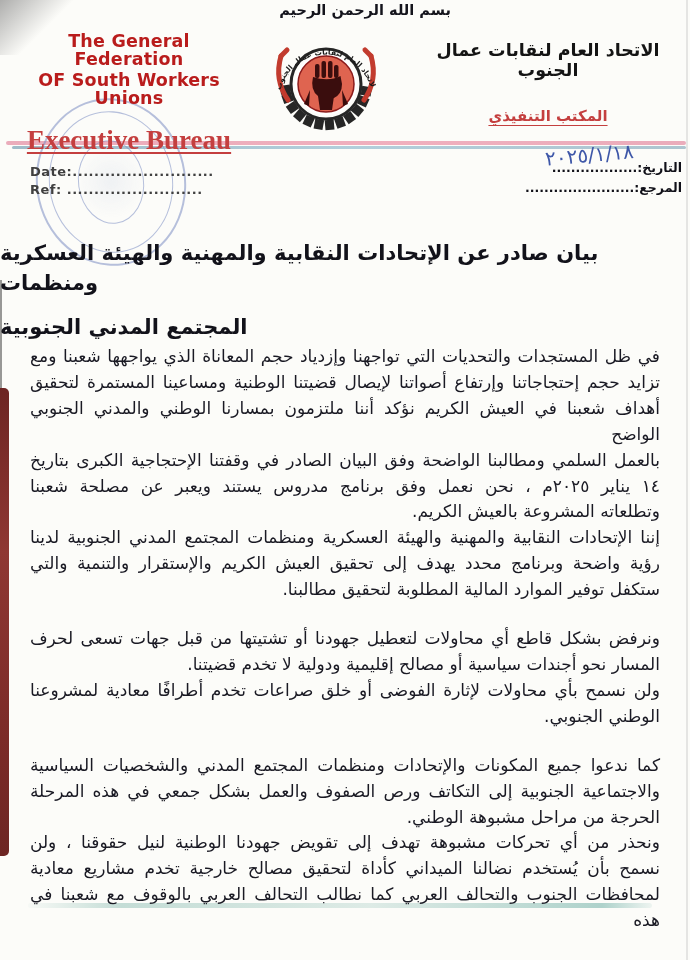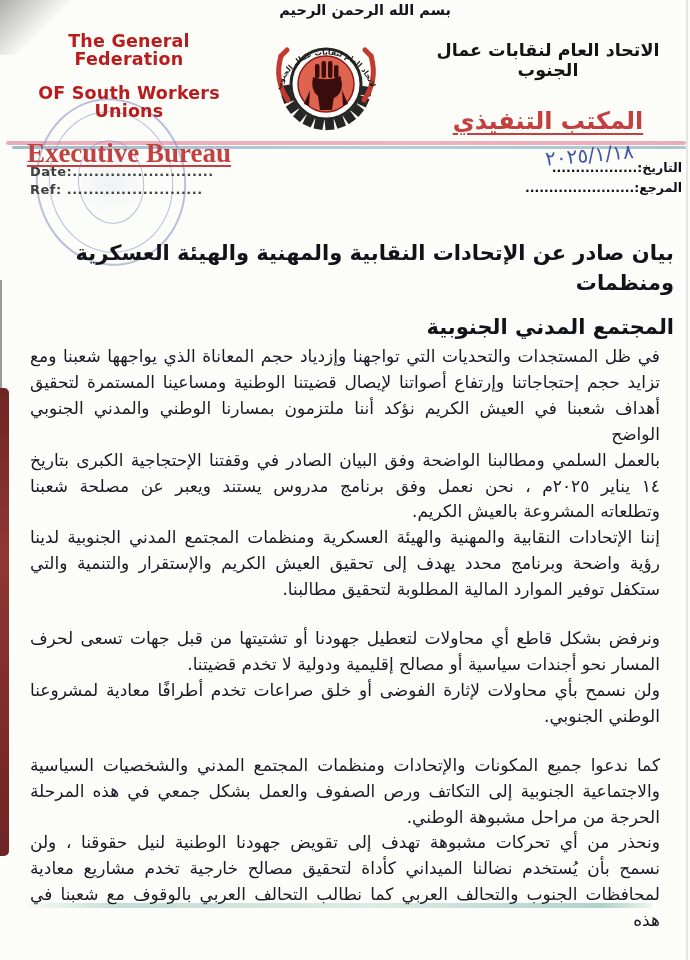--- a/index.html
+++ b/index.html
@@ -29,28 +29,28 @@
     background:linear-gradient(180deg,#6d2523,#8f3733 35%,#7b2b28 75%,#6d2523);
     border-radius:0 5px 5px 0;}
   .edge-right{position:absolute;right:2px;top:0;width:2px;height:100%;background:rgba(150,150,150,.22);}
   .bottom-smudge{position:absolute;top:903px;left:28px;right:38px;height:5px;border-radius:3px;
     background:linear-gradient(90deg,rgba(150,195,185,.05),rgba(150,195,185,.55) 15%,rgba(150,195,185,.3) 55%,rgba(110,175,165,.55) 92%,rgba(110,175,165,.1));}
   
   .basmala{position:absolute;top:2px;left:40px;right:0;text-align:center;
     font-size:14.5px;font-weight:bold;color:#14141c;}
   .header-en{position:absolute;left:26px;top:33px;width:206px;text-align:center;z-index:3;}
   .header-en .en-line{font-size:17.5px;font-weight:bold;color:#b91c1c;letter-spacing:.2px;line-height:1;}
-  .header-en .en-line + .en-line{margin-top:17px;}
+  .header-en .en-line + .en-line{margin-top:4px;}
   .bureau-en{display:inline-block;margin-top:18px;font-family:"Liberation Serif","DejaVu Serif",serif;
     font-size:27px;font-weight:bold;color:var(--accent-red);
     text-decoration:underline;text-underline-offset:3px;}
   .logo-wrap{position:absolute;left:266px;top:20px;width:120px;height:120px;z-index:1;}
   .header-ar{position:absolute;right:6px;top:40px;width:272px;text-align:center;z-index:3;direction:rtl;}
   .org-ar{font-size:17.5px;font-weight:bold;color:#141414;}
-  .bureau-ar{display:inline-block;margin-top:27px;font-size:24px;font-weight:bold;color:var(--accent-red);
+  .bureau-ar{display:inline-block;margin-top:27px;font-size:15px;font-weight:bold;color:var(--accent-red);
     text-decoration:underline;text-underline-offset:4px;}
   .separator{position:absolute;top:141px;left:6px;right:4px;z-index:2;}
   .sep-pink{height:4px;background:linear-gradient(90deg,rgba(232,163,180,.9),rgba(236,150,170,.75) 60%,rgba(232,163,180,.9));border-radius:2px;}
   .sep-blue{height:3px;margin-top:1px;margin-left:6px;
     background:linear-gradient(90deg,rgba(120,160,180,.7),rgba(159,195,212,.8) 50%,rgba(120,160,180,.6));border-radius:2px;}
   
   .stamp{position:absolute;left:36px;top:98px;width:150px;height:168px;z-index:2;
     transform:rotate(-8deg);opacity:.55;pointer-events:none;}
   .stamp .ring-outer{position:absolute;inset:0;border:2.5px solid var(--stamp-blue);border-radius:50%;}
   .stamp .ring-inner{position:absolute;inset:13px;border:1.5px solid var(--stamp-blue);border-radius:50%;}
@@ -59,21 +59,21 @@
   
   .meta-en{position:absolute;left:30px;top:163px;z-index:3;font-size:13px;font-weight:bold;color:#404040;}
   .meta-en .meta-line{line-height:18px;letter-spacing:.5px;}
   .meta-ar{position:absolute;right:8px;top:158px;width:200px;z-index:3;direction:rtl;
     font-size:12.5px;font-weight:bold;color:#101018;text-align:right;}
   .meta-ar .meta-line{line-height:20px;position:relative;}
   .handwritten-date{position:absolute;top:-13px;right:48px;direction:ltr;
     font-size:20px;font-weight:normal;color:var(--handwriting-blue);
     transform:rotate(-5deg);letter-spacing:1px;white-space:nowrap;}
   
-  .title-block{position:absolute;top:238px;left:0;right:16px;text-align:right;z-index:3;direction:rtl;}
+  .title-block{position:absolute;top:238px;left:0;right:8px;text-align:left;z-index:3;direction:rtl;}
   .title-line{font-size:21px;font-weight:bold;color:#12121a;line-height:30px;}
   .title-line + .title-line{margin-top:14px;}
   
   .body-text{position:absolute;top:344px;left:30px;right:30px;z-index:3;direction:rtl;
     font-size:17px;color:var(--ink);}
   .bline{line-height:25.9px;text-align:justify;text-align-last:justify;}
   .bline.endline{text-align:right;text-align-last:right;}
   .para.gap{margin-top:23px;}
 </style>
 </head>

